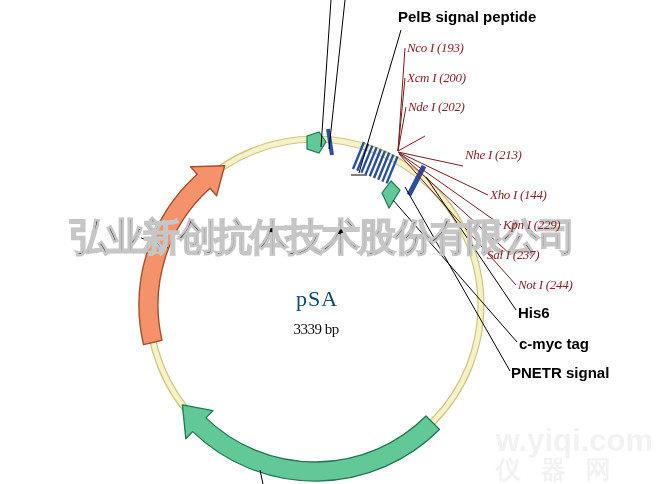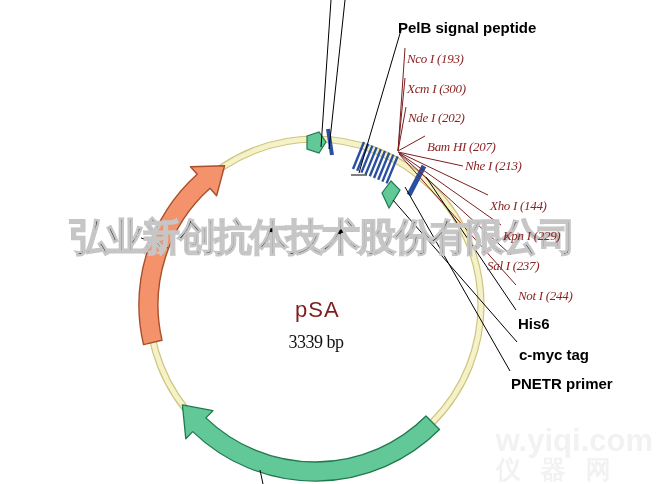--- a/index.html
+++ b/index.html
@@ -1,25 +1,25 @@
 <!DOCTYPE html>
 <html><head>
 <meta charset="utf-8">
 <style>
   html,body{margin:0;padding:0;background:#fff;}
   .stage{position:relative;width:657px;height:484px;background:#ffffff;overflow:hidden;
          font-family:"Liberation Sans",sans-serif;}
   .stage svg{position:absolute;left:0;top:0;z-index:1;}
-  .lbl{position:absolute;white-space:nowrap;z-index:3;margin-top:11px;}
+  .lbl{position:absolute;white-space:nowrap;z-index:3;}
   .lbl-bold{font-family:"Liberation Sans",sans-serif;font-weight:bold;font-size:15px;color:#000;}
   .lbl-site{font-family:"Liberation Serif",serif;font-style:italic;font-size:13px;
             letter-spacing:-0.3px;color:#8b2323;}
-  .plasmid-name{font-family:Liberation Sans, sans-serif;font-size:22px;color:#7f1d1d;
+  .plasmid-name{font-family:Liberation Serif, serif;font-size:22px;color:#0c4a6e;
                 letter-spacing:1px;}
-  .plasmid-size{font-family:"Liberation Serif",serif;font-size:18px;color:#111;letter-spacing:-0.5px;}
+  .plasmid-size{font-family:"Liberation Serif",serif;font-size:15px;color:#111;letter-spacing:-0.5px;}
   .wm-center{position:absolute;left:70px;top:212px;z-index:2;white-space:nowrap;
              font-family:"Liberation Sans",sans-serif;font-weight:bold;font-size:38px;
              letter-spacing:-2px;color:#000000;-webkit-text-stroke:1.4px #c6c6c6;}
   .wm-corner{position:absolute;right:4px;bottom:2px;z-index:4;text-align:left;
              font-family:"Liberation Sans",sans-serif;font-weight:bold;color:#f2f2f2;}
   .wm-corner .l1{font-size:31px;line-height:30px;}
   .wm-corner .l2{font-size:25px;line-height:26px;letter-spacing:20px;}
 </style>
 </head>
 <body>
@@ -81,32 +81,31 @@
       <line x1="260" y1="470" x2="263" y2="484"></line>
       <line x1="128" y1="233" x2="168" y2="248" stroke-dasharray="4 3"></line>
     </g>
   </svg>
 
   <div class="wm-center">弘业新创抗体技术股份有限公司</div>
 
   <div class="lbl lbl-bold" style="left:398px;top:8px;">PelB signal peptide</div>
 
   <div class="lbl lbl-site" style="left:407px;top:40px;">Nco I (193)</div>
-  <div class="lbl lbl-site" style="left:407px;top:70px;">Xcm I (300)</div>
+  <div class="lbl lbl-site" style="left:407px;top:70px;">Xcm I (200)</div>
   <div class="lbl lbl-site" style="left:408px;top:99px;">Nde I (202)</div>
-  <div class="lbl lbl-site" style="left:427px;top:128px;">Bam HI (207)</div>
   <div class="lbl lbl-site" style="left:465px;top:147px;">Nhe I (213)</div>
   <div class="lbl lbl-site" style="left:490px;top:187px;">Xho I (144)</div>
   <div class="lbl lbl-site" style="left:503px;top:217px;">Kpn I (229)</div>
   <div class="lbl lbl-site" style="left:487px;top:247px;">Sal I (237)</div>
   <div class="lbl lbl-site" style="left:518px;top:277px;">Not I (244)</div>
 
   <div class="lbl lbl-bold" style="left:518px;top:304px;">His6</div>
   <div class="lbl lbl-bold" style="left:519px;top:335px;">c-myc tag</div>
-  <div class="lbl lbl-bold" style="left:511px;top:364px;">PNETR primer</div>
+  <div class="lbl lbl-bold" style="left:511px;top:364px;">PNETR signal</div>
 
 
   <div class="lbl plasmid-name" style="left:295px;top:286px;width:44px;text-align:center;">pSA</div>
   <div class="lbl plasmid-size" style="left:285px;top:321px;width:62px;text-align:center;">3339 bp</div>
 
   <div class="wm-corner">
     <div class="l1">w.yiqi.com</div>
     <div class="l2">仪器网</div>
   </div>
 

